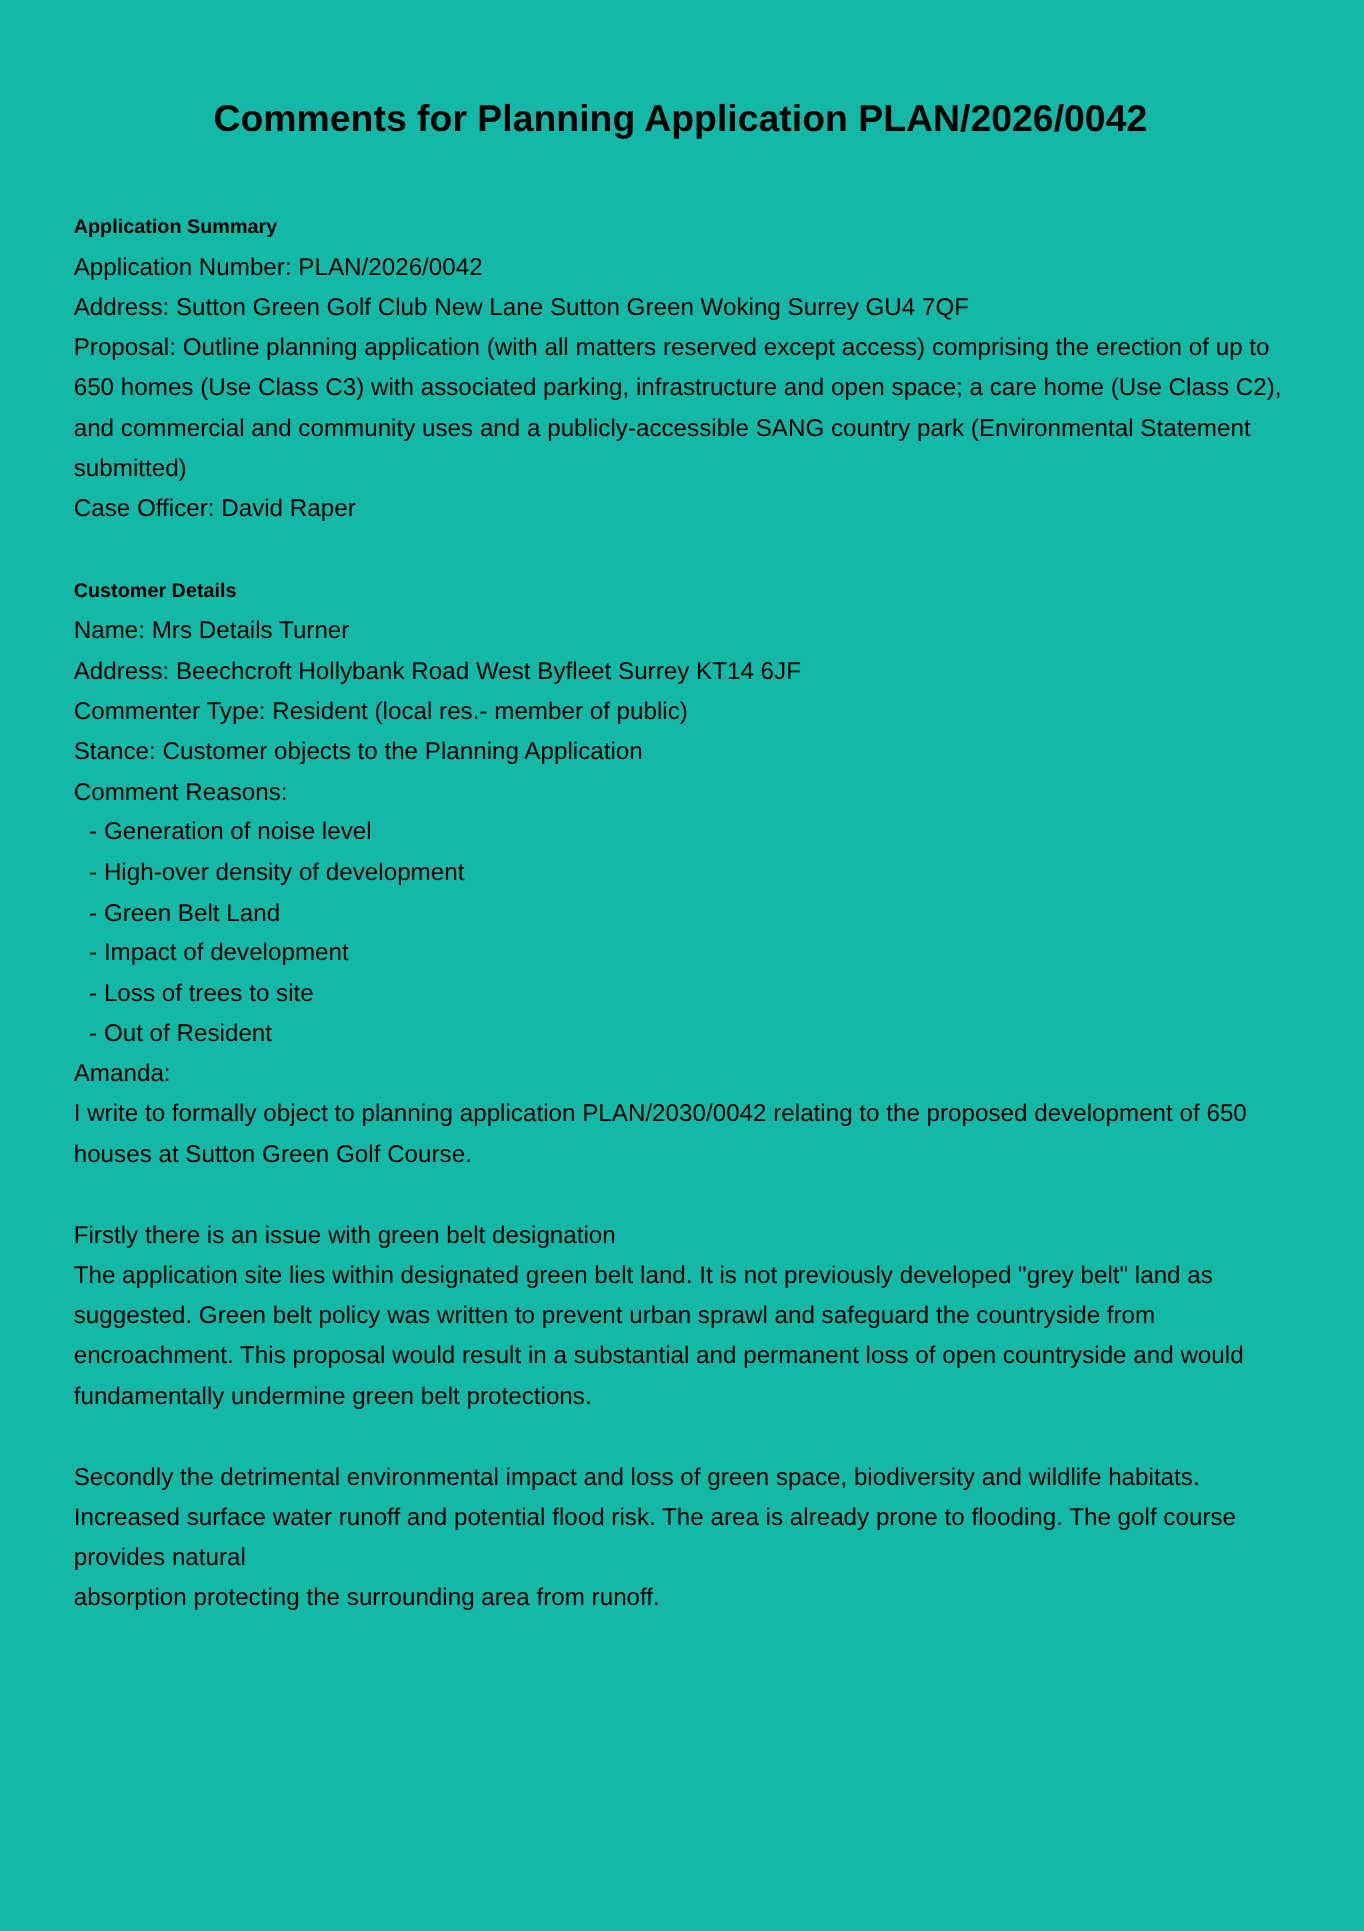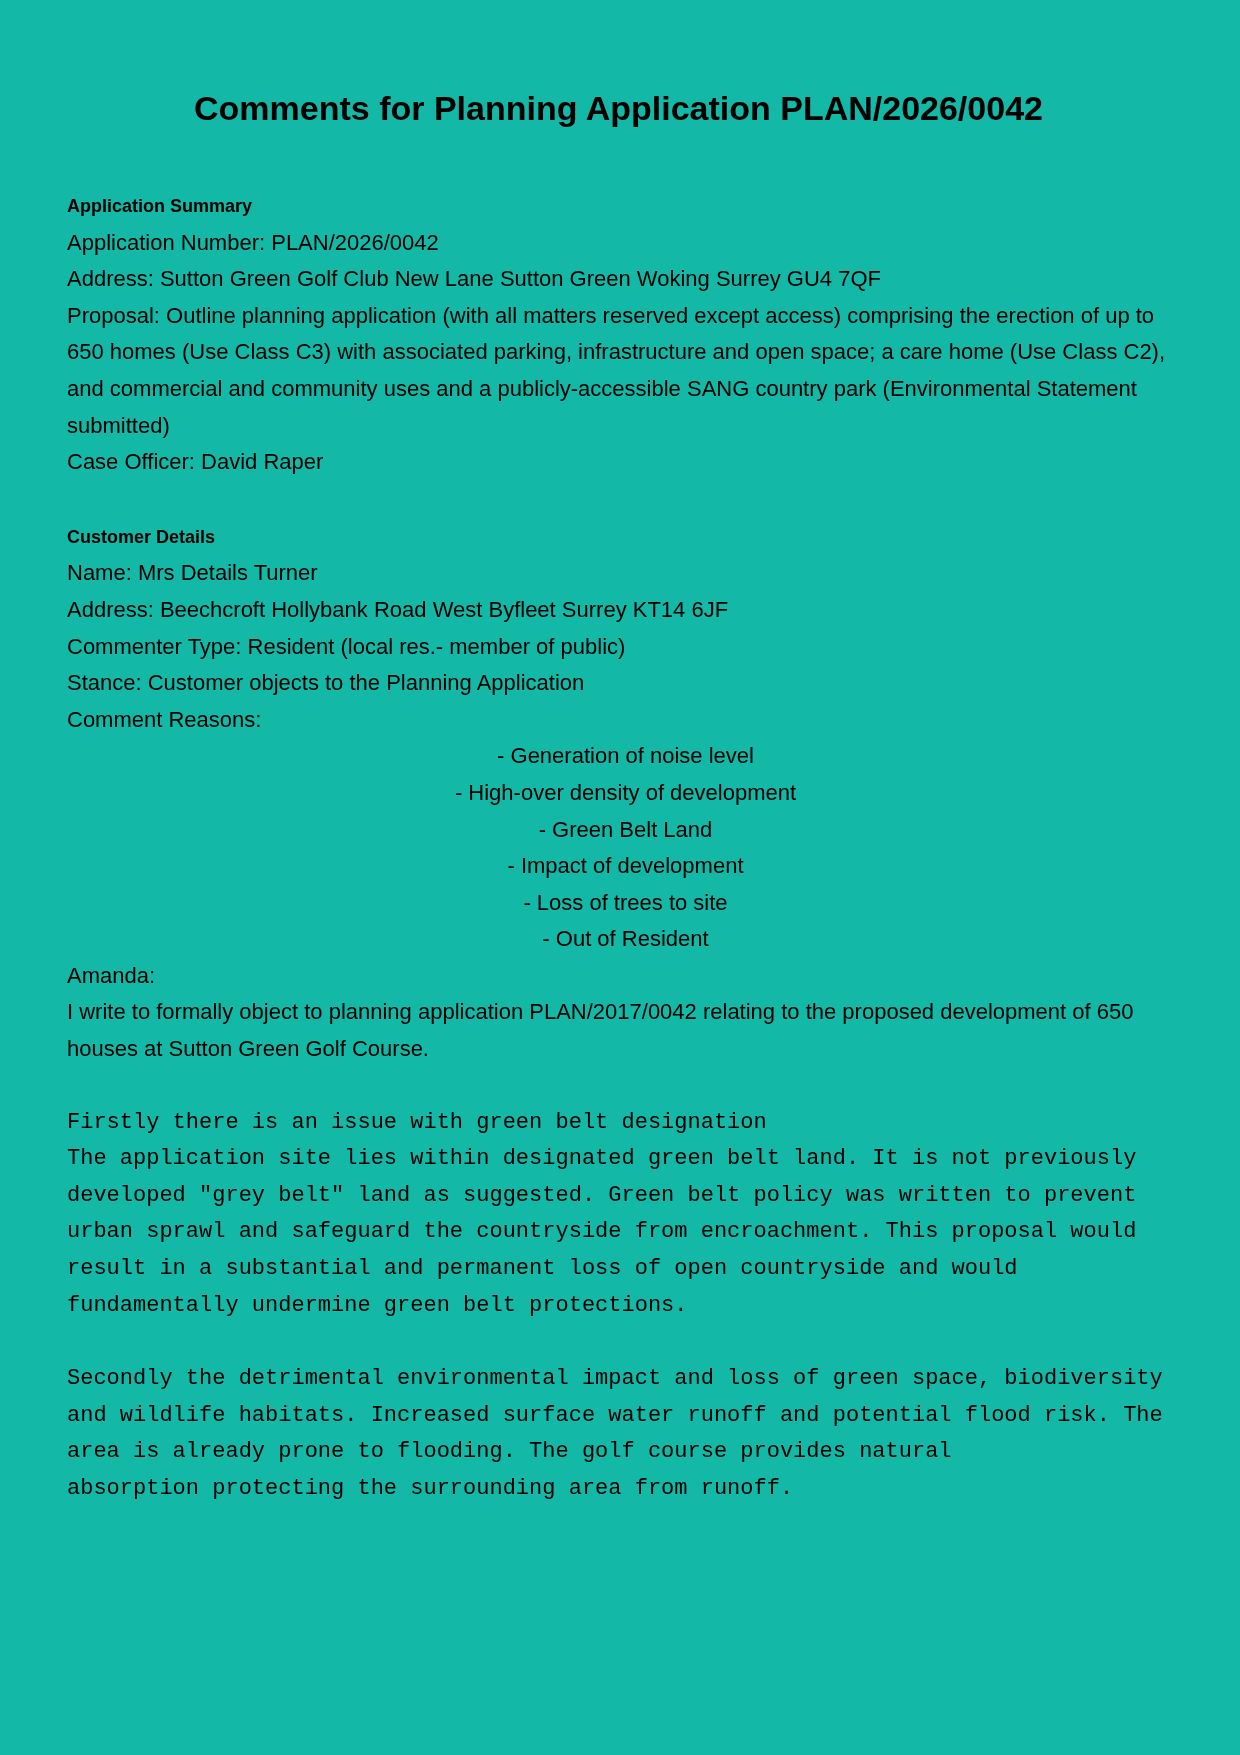--- a/index.html
+++ b/index.html
@@ -37,28 +37,26 @@
     margin: 38px 0 0 0;
   }
   p {
     margin: 0;
     white-space: pre-line;
   }
   .reasons {
     list-style: none;
     margin: 0;
     padding: 0;
-    text-align: center;
   }
   .reasons li {
     padding-left: 14px;
   }
   .gap {
     margin-top: 37px;
-    font-family: Liberation Mono, monospace;
   }
 </style>
 </head>
 <body>
 
 <div class="page">
 
   <h1 class="title">Comments for Planning Application PLAN/2026/0042</h1>
 
   <section>
@@ -83,20 +81,20 @@
     <ul class="reasons">
       <li>- Generation of noise level</li>
       <li>- High-over density of development</li>
       <li>- Green Belt Land</li>
       <li>- Impact of development</li>
       <li>- Loss of trees to site</li>
       <li>- Out of Resident</li>
     </ul>
 
     <p>Amanda:</p>
-    <p>I write to formally object to planning application PLAN/2017/0042 relating to the proposed development of 650 houses at Sutton Green Golf Course.</p>
+    <p>I write to formally object to planning application PLAN/2030/0042 relating to the proposed development of 650 houses at Sutton Green Golf Course.</p>
     <p class="gap">Firstly there is an issue with green belt designation
 The application site lies within designated green belt land. It is not previously developed "grey belt" land as suggested. Green belt policy was written to prevent urban sprawl and safeguard the countryside from encroachment. This proposal would result in a substantial and permanent loss of open countryside and would fundamentally undermine green belt protections.</p>
     <p class="gap">Secondly the detrimental environmental impact and loss of green space, biodiversity and wildlife habitats. Increased surface water runoff and potential flood risk. The area is already prone to flooding. The golf course provides natural
 absorption protecting the surrounding area from runoff.</p>
   </section>
 
 </div>
 
 </body></html>

